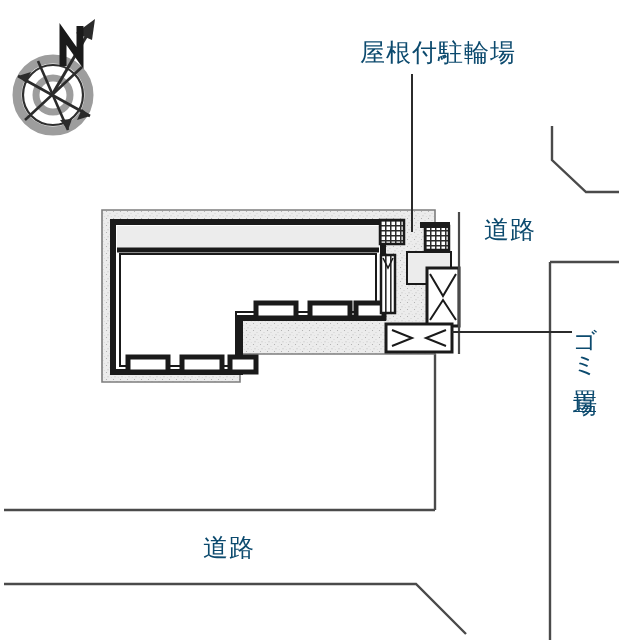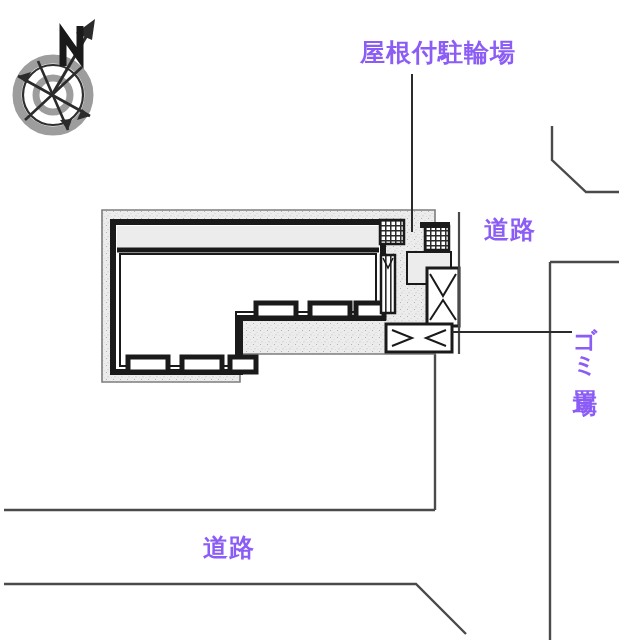--- a/index.html
+++ b/index.html
@@ -16,23 +16,23 @@
   }
   #site-map {
     position: absolute;
     left: 0;
     top: 0;
     width: 619px;
     height: 640px;
   }
   .map-label {
     position: absolute;
-    color: #8b5cf6;
+    color: #0c4a6e;
     font-family: "DejaVu Sans", "Liberation Sans", sans-serif;
-    font-weight: 700;
+    font-weight: 400;
     letter-spacing: 1px;
     white-space: nowrap;
     user-select: none;
   }
   #label-bicycle-parking {
     left: 360px;
     top: 36px;
     font-size: 25px;
   }
   #label-road-right {

